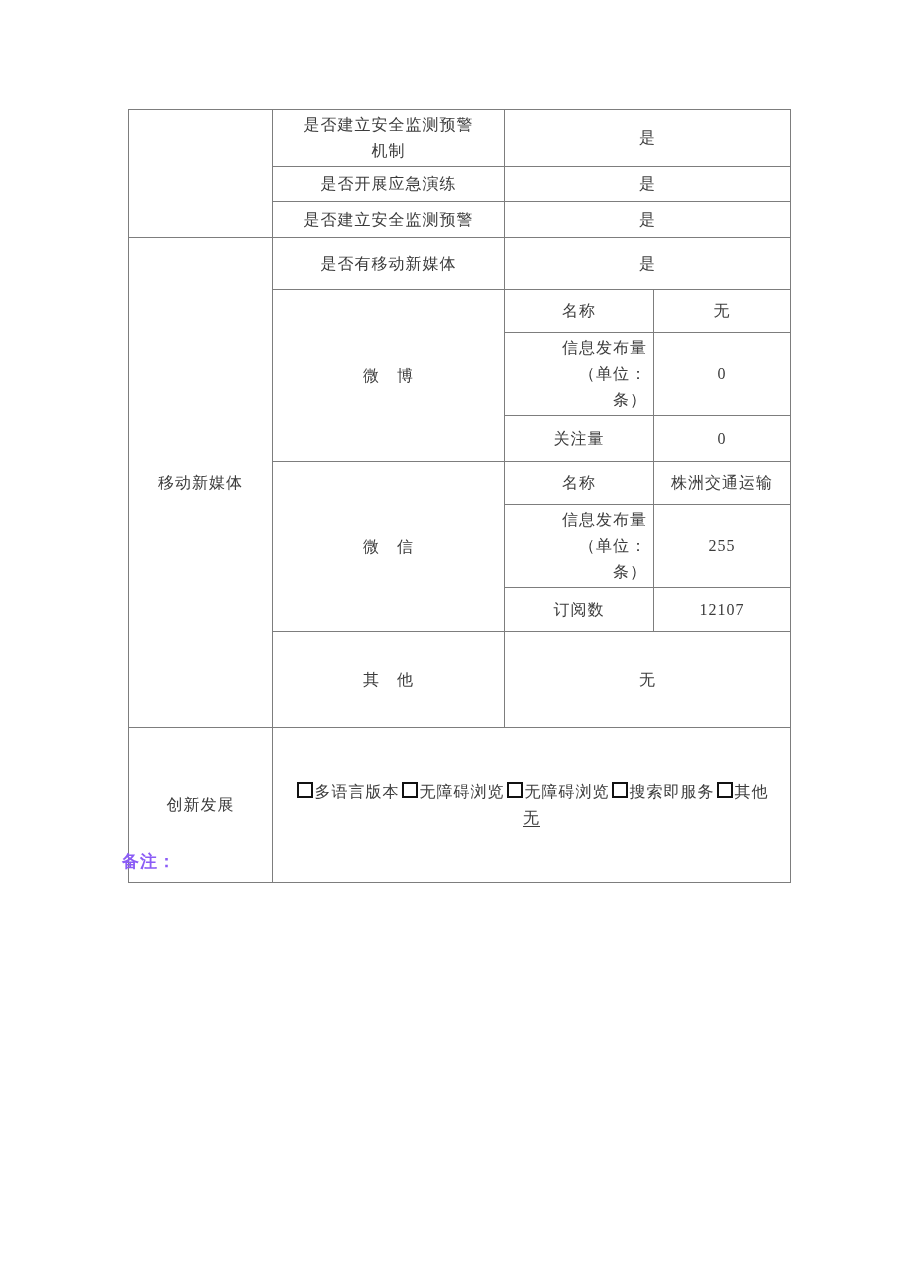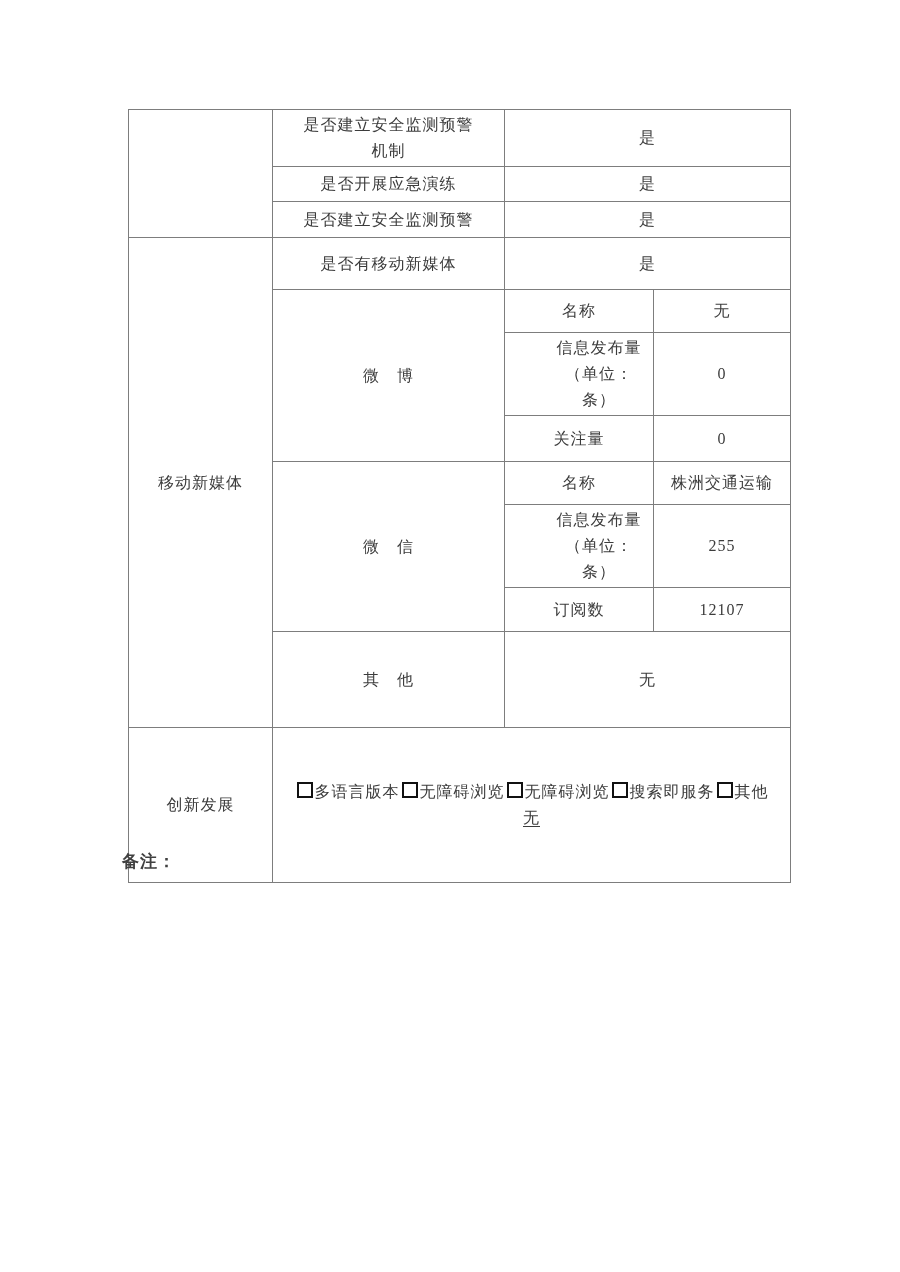--- a/index.html
+++ b/index.html
@@ -14,33 +14,33 @@
     position:absolute; left:128px; top:109px;
     width:662px; border-collapse:collapse; table-layout:fixed;
   }
   table.report td {
     border:1px solid #7d7d7d;
     text-align:center; vertical-align:middle;
     font-size:16px; line-height:26px; letter-spacing:1px;
     padding:2px 6px; overflow:hidden;
   }
   .pre { white-space:pre-line; }
-  .leftblock { display:inline-block; text-align:center; white-space:pre-line;margin-left:40px; }
+  .leftblock { display:inline-block; text-align:right; white-space:pre-line;margin-left:40px; }
 
   td.innov-cell { text-align:left; padding:4px 4px 4px 36px; letter-spacing:0.5px; }
   .cbx {
     display:inline-block; width:12px; height:12px;
     border:2px solid #111; background:#fff;
     margin:0 2px; vertical-align:-1px;
   }
   .underl { text-decoration:underline; text-underline-offset:3px; }
 
   .note {
     position:absolute; left:122px; top:850px;
-    font-size:17px; font-weight:bold; letter-spacing:1px; color:#404040;
+    font-size:17px; font-weight:bold; letter-spacing:1px; color:#8b5cf6;
   }
   .pagenum {
     position:absolute; left:0; top:1178px; width:900px;
     text-align:center; font-size:18px; color:#333;
   }
 </style>
 </head>
 <body>
 
 <div class="page">

